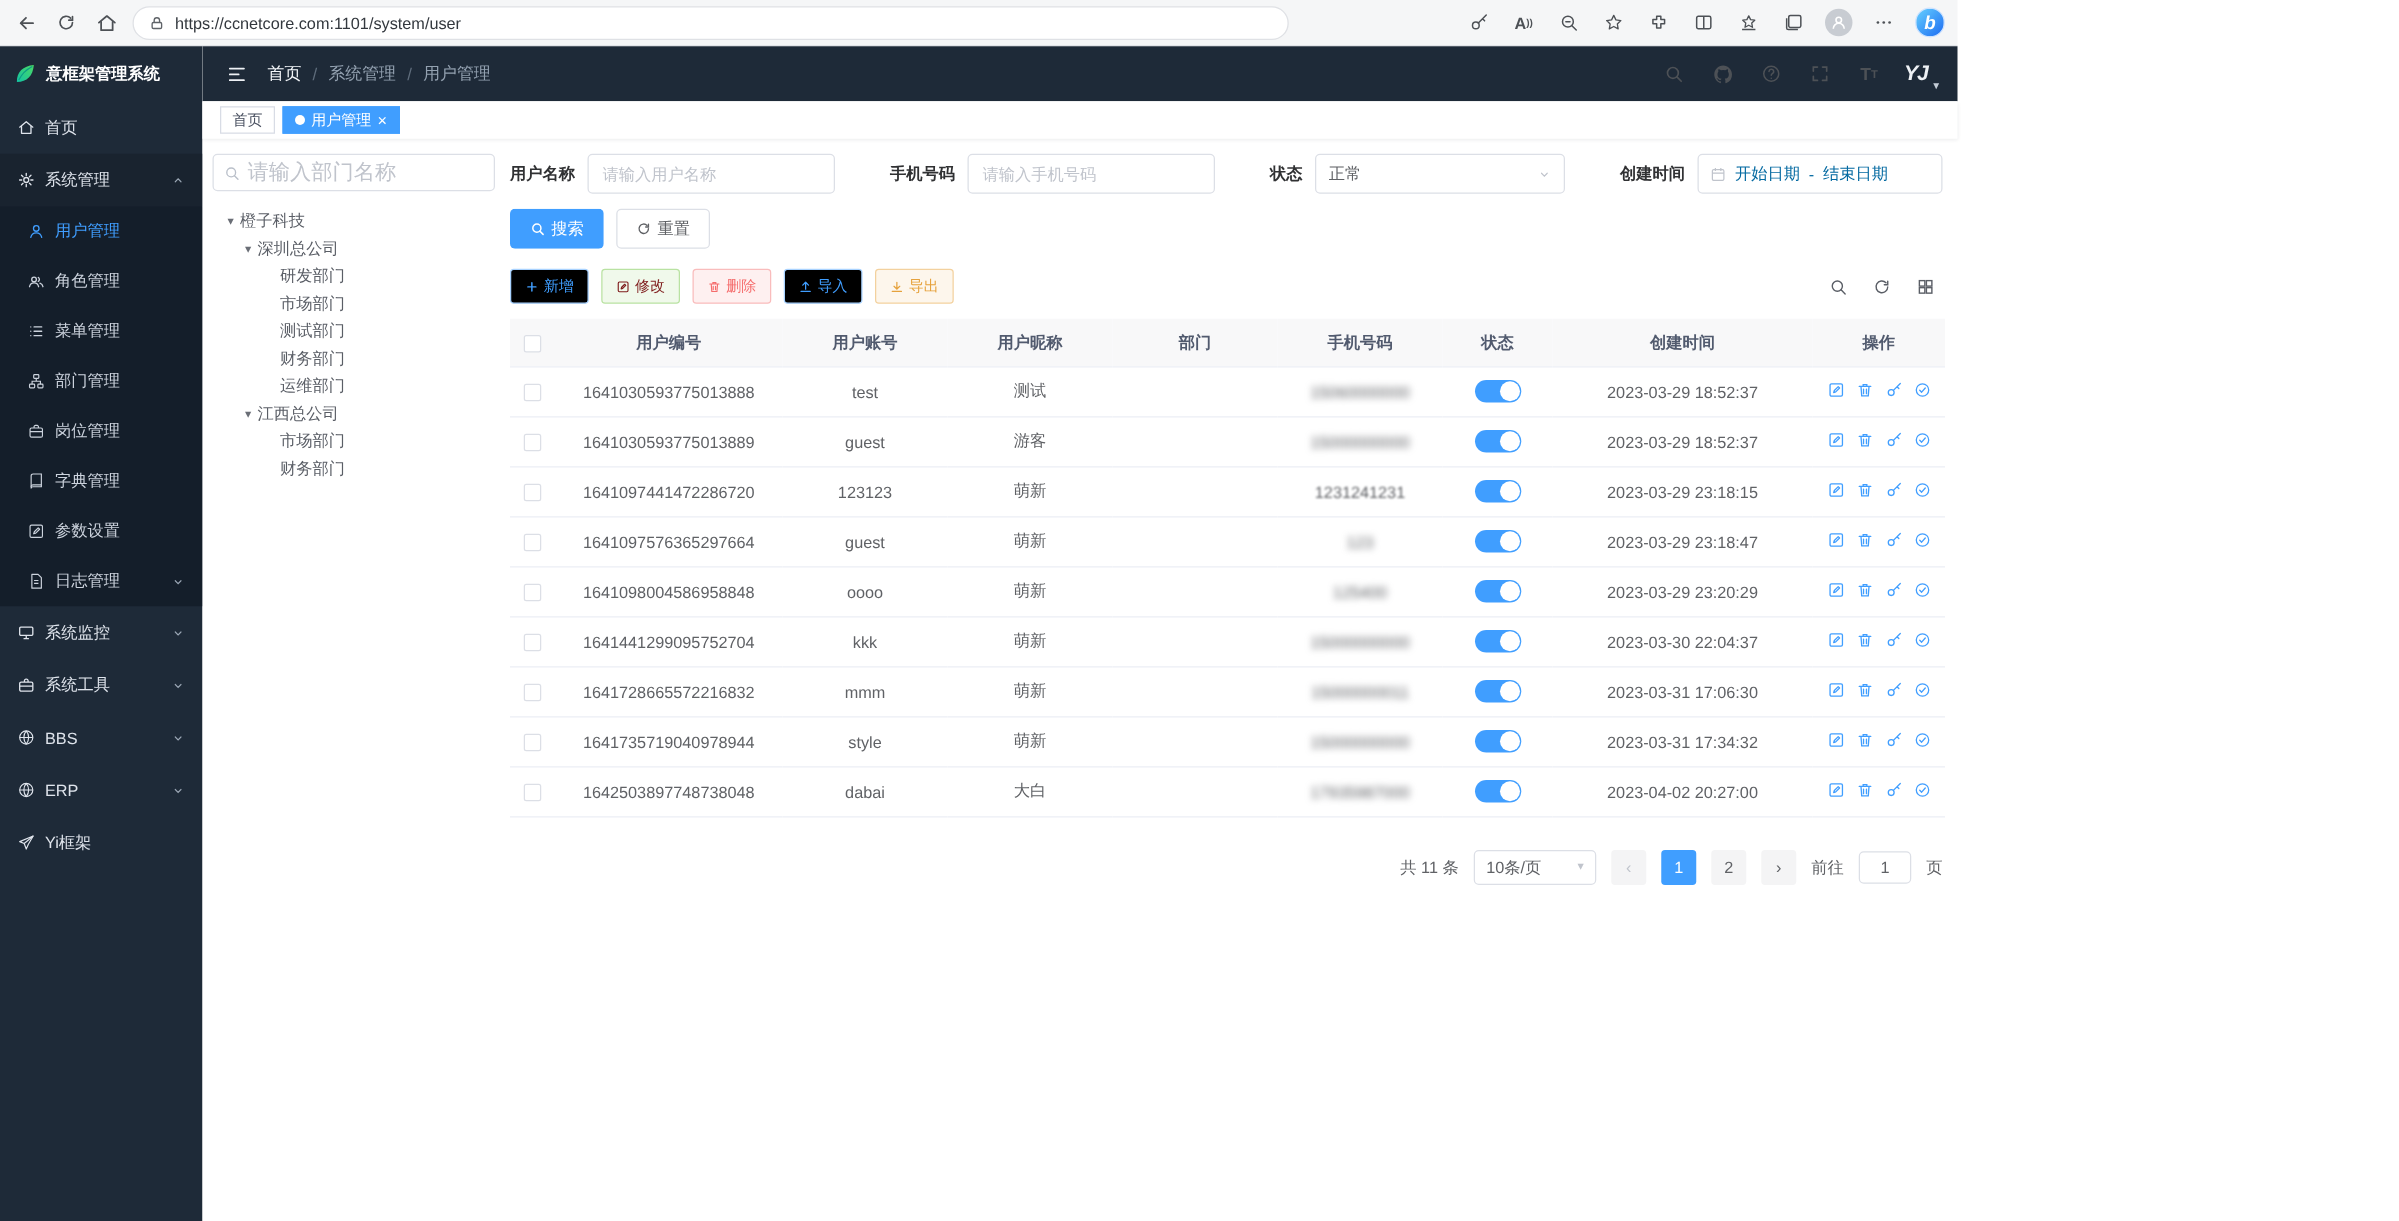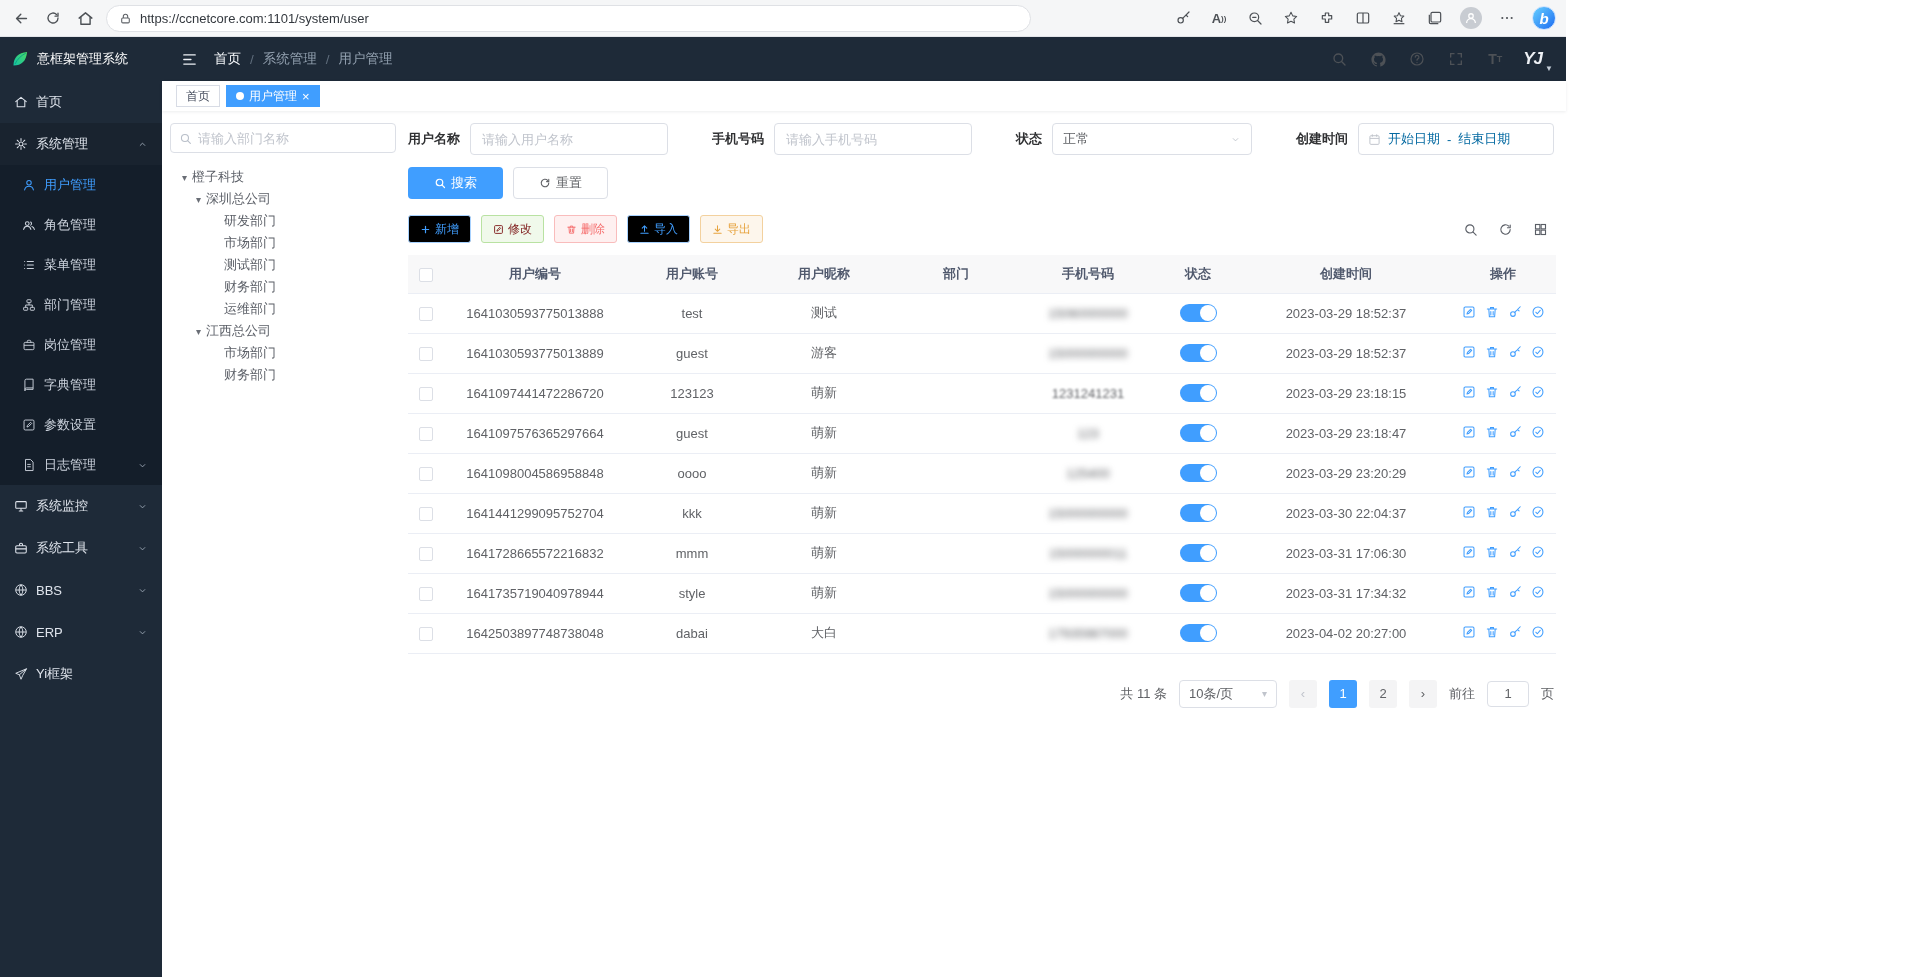--- a/index.html
+++ b/index.html
@@ -13,21 +13,21 @@
   .urlbar{width:925px;height:27px;background:#fff;border:1px solid #dfe1e5;border-radius:14px;display:flex;align-items:center;gap:8px;padding:0 12px;font-size:13px;color:#33383e}
   .right-cluster{margin-left:auto;display:flex;align-items:center;gap:14px}
   .avatar-chip{width:22px;height:22px;border-radius:50%;background:#c8ccd2;color:#fff;display:flex;align-items:center;justify-content:center}
   .bing-chip{width:24px;height:24px;border-radius:50%;background:linear-gradient(135deg,#66d0ff,#1d6cf2);color:#fff;font-weight:700;font-style:italic;display:flex;align-items:center;justify-content:center;font-size:15px;border:1px solid #cfe3ff}
   .a-read{font-size:13px;font-weight:700}
   .a-read .sup{font-size:8px;vertical-align:super}
 
   
   .app{flex:1;display:flex;min-height:0}
   .sidebar{width:162px;flex-shrink:0;background:#1e2a38;color:#dfe4ec;font-size:13px;display:flex;flex-direction:column}
-  .logo{height:44px;display:flex;align-items:center;gap:7px;padding:0 10px;color:#fff;font-weight:400;font-size:13px;flex-shrink:0}
+  .logo{height:44px;display:flex;align-items:center;gap:7px;padding:0 10px;color:#fff;font-weight:700;font-size:13px;flex-shrink:0}
   .menu-item{height:42px;display:flex;align-items:center;gap:8px;padding:0 14px;cursor:pointer;color:#dfe4ec}
   .menu-item .chev{margin-left:auto;color:#9aa6b4}
   .menu-item.parent-open{background:#19232f}
   .submenu{background:#141e2a}
   .submenu .menu-item{height:40px;padding-left:22px;color:#ccd3dd}
   .menu-item.active{color:#409eff}
   .menu-item.active svg{color:#409eff}
 
   .main{flex:1;display:flex;flex-direction:column;min-width:0;background:#fff}
 
@@ -47,42 +47,42 @@
   .tagsbar{height:30px;flex-shrink:0;display:flex;align-items:center;gap:6px;padding:0 14px;background:#fff;box-shadow:0 1px 3px rgba(0,21,41,.08);position:relative;z-index:3}
   .tag{height:22px;display:inline-flex;align-items:center;gap:5px;padding:0 9px;border:1px solid #d8dce5;background:#fff;color:#495060;font-size:12px;cursor:pointer}
   .tag.active{background:#409eff;border-color:#409eff;color:#fff}
   .tag .dot{width:8px;height:8px;border-radius:50%;background:#fff}
   .tag .close{font-size:13px;line-height:1}
 
   
   .content{flex:1;display:flex;gap:12px;padding:12px 10px 0 8px;min-height:0}
   .left-col{width:226px;flex-shrink:0}
   .tree-search{height:30px;border:1px solid #dcdfe6;border-radius:4px;display:flex;align-items:center;gap:6px;padding:0 8px;color:#b9bfc9}
-  .tree-search input{border:none;outline:none;flex:1;font-size:13px;min-width:0;color:#606266;background:transparent}
+  .tree-search input{border:none;outline:none;flex:1;font-size:17px;min-width:0;color:#606266;background:transparent}
   .tree-search input::placeholder{color:#c0c4cc}
   .tree{margin-top:13px;font-size:13px;color:#5a5e66}
   .tnode{height:22px;display:flex;align-items:center;gap:5px;cursor:pointer;white-space:nowrap}
   .tnode .caret{font-size:10px;color:#6a6e76}
   .lv0{padding-left:12px}.lv1{padding-left:26px}.lv2{padding-left:54px}
 
   .right-col{flex:1;display:flex;flex-direction:column;min-width:0;padding-right:2px}
 
   .filter-row{display:flex;align-items:flex-start;justify-content:space-between;gap:8px}
   .fgroup{display:flex;align-items:center;gap:10px}
   .flabel{font-size:13px;font-weight:700;color:#303133;white-space:nowrap}
   .fbox{height:32px;border:1px solid #dcdfe6;border-radius:4px;font-size:13px;color:#606266;background:#fff}
   input.fbox{width:198px;padding:0 11px;outline:none}
   input.fbox::placeholder{color:#c0c4cc}
   .fselect{width:200px;display:flex;align-items:center;justify-content:space-between;padding:0 10px;cursor:pointer}
   .fselect .chev{color:#c0c4cc}
   .fdate{width:196px;display:flex;align-items:center;gap:7px;padding:0 9px;color:#0369a1;cursor:pointer}
   .fdate .ph{font-size:13px}
 
   .btns-row{margin-top:12px;display:flex;gap:10px}
-  .btn{height:32px;padding:0 25px;border-radius:4px;font-size:13px;display:inline-flex;align-items:center;gap:5px;cursor:pointer;border:1px solid transparent}
+  .btn{height:32px;padding:0 15px;border-radius:4px;font-size:13px;display:inline-flex;align-items:center;gap:5px;cursor:pointer;border:1px solid transparent}
   .btn-primary{background:#409eff;color:#fff}
   .btn-plain{background:#fff;border-color:#dcdfe6;color:#606266}
 
   .action-row{margin-top:16px;display:flex;align-items:center;gap:10px}
   .abtn{height:28px;padding:0 11px;border-radius:3px;font-size:12px;display:inline-flex;align-items:center;gap:4px;cursor:pointer;border:1px solid}
   .abtn.add,.abtn.imp{background:#000000;border-color:#a8d2ff;color:#409eff}
   .abtn.mod{background:#f0f9eb;border-color:#b9e2a2;color:#7f1d1d}
   .abtn.del{background:#fef0f0;border-color:#f9bcbc;color:#f56c6c}
   .abtn.exp{background:#fdf6ec;border-color:#f3d19e;color:#e6a23c}
   .table-tools{margin-left:auto;display:flex;align-items:center;gap:20px;color:#5a5e66;padding-right:6px}

